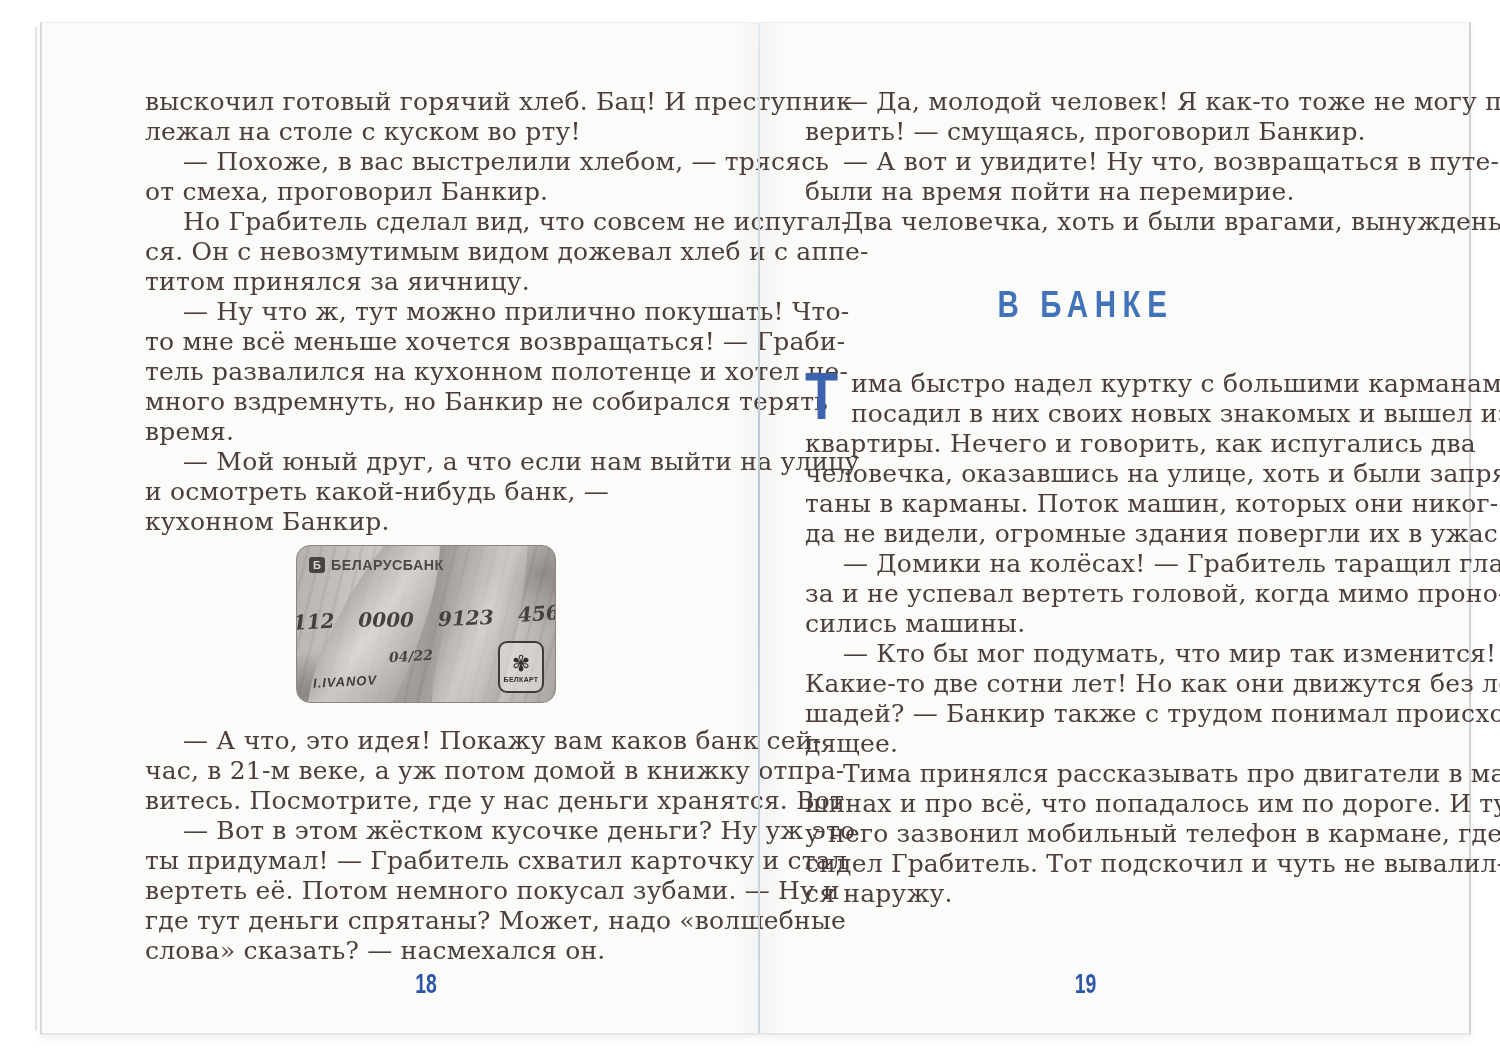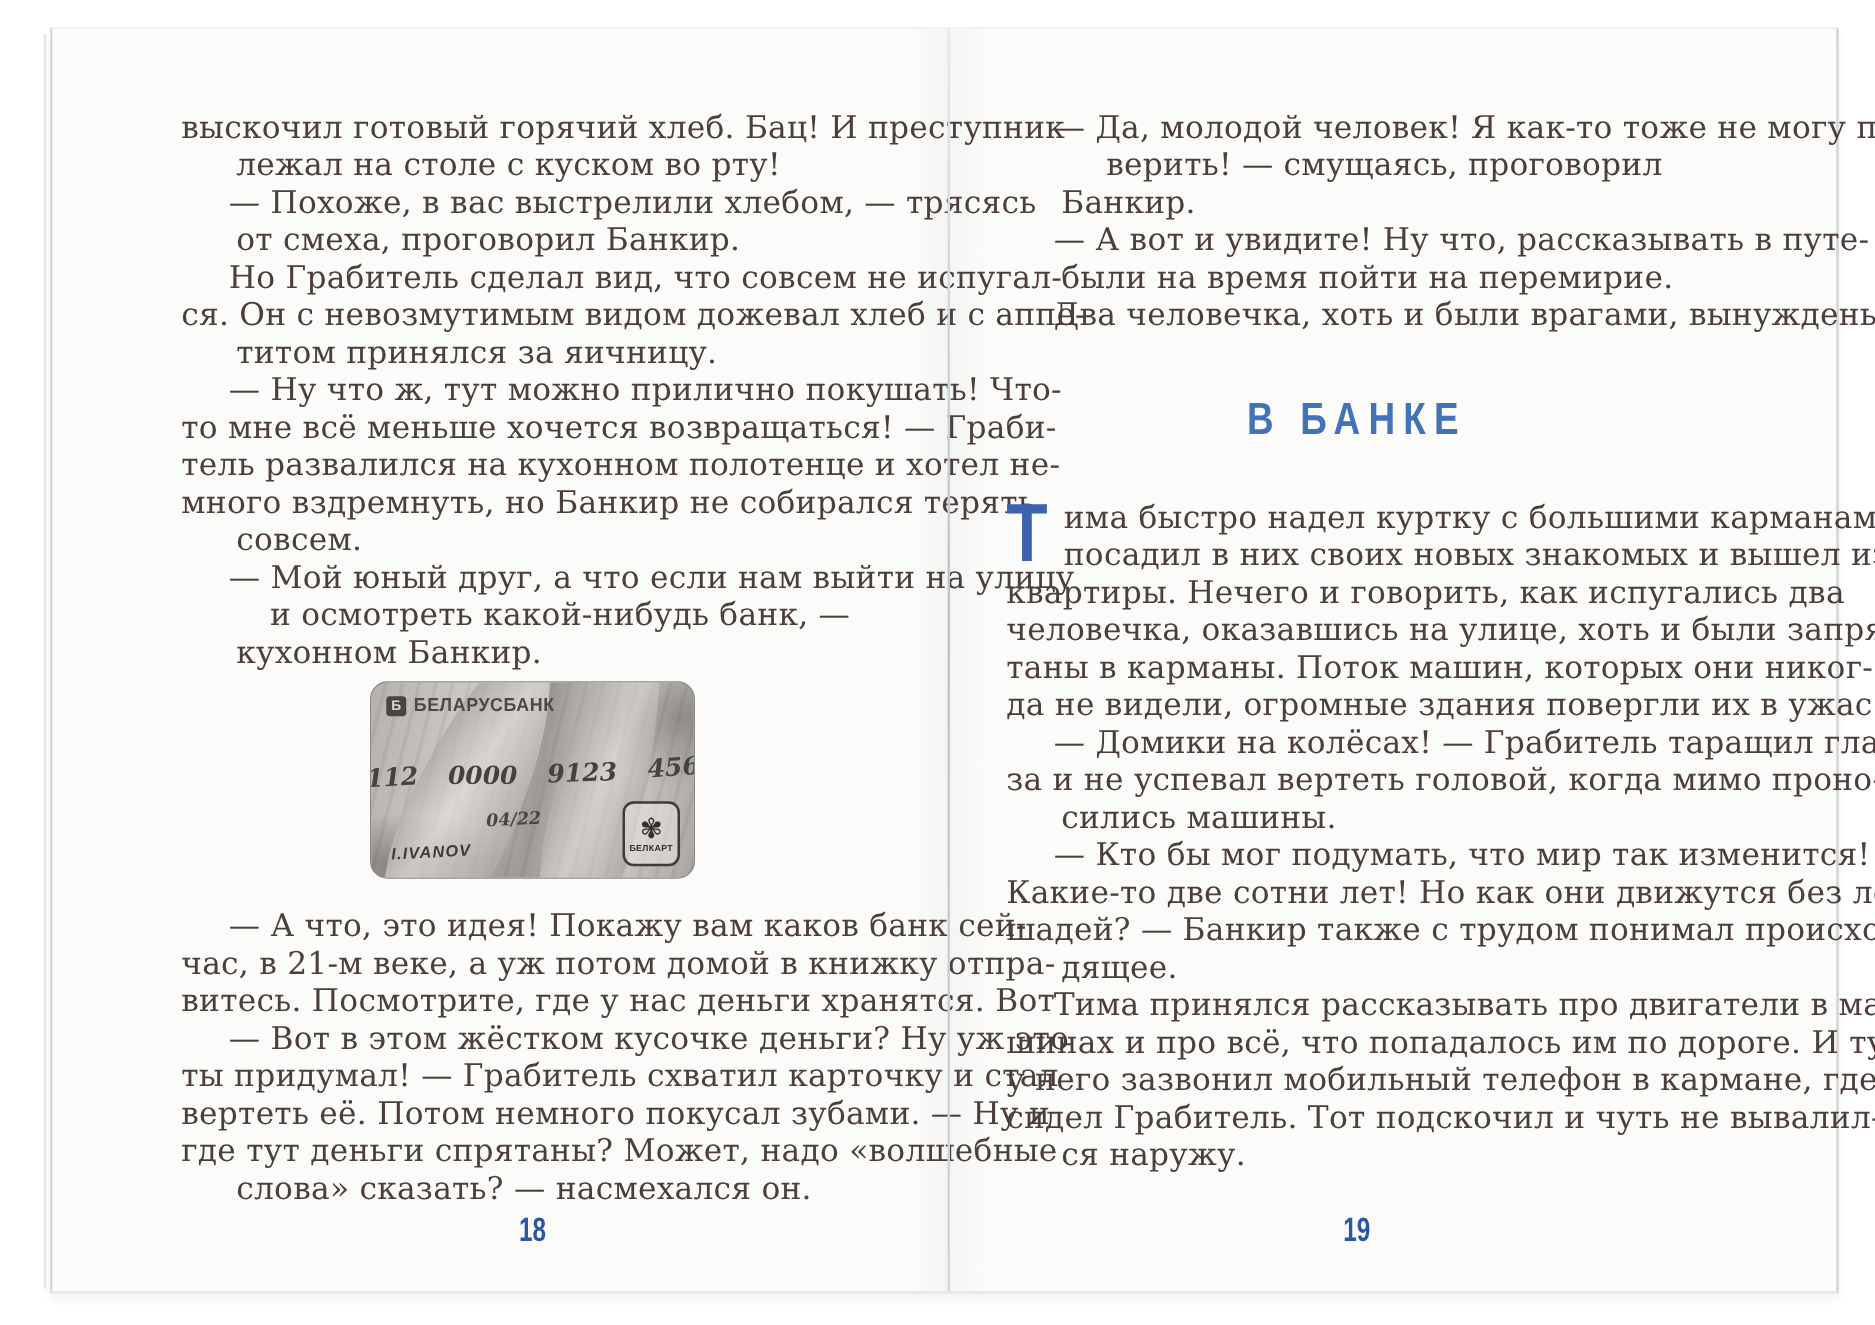--- a/index.html
+++ b/index.html
@@ -23,21 +23,21 @@
   .page-left{left:0;width:716px;}
   .page-right{left:718px;width:709px;}
   .page-content{position:absolute;top:64px;}
   .page-left .page-content{left:103px;width:562px;}
   .page-right .page-content{left:45px;width:561px;}
 
   .para{margin:0;padding:0;color:#4c3e3b;}
   .line{font-size:25px;line-height:30px;white-space:nowrap;
         text-align:justify;text-align-last:justify;color:#4c3e3b;
         letter-spacing:0.2px;}
-  .line.last{text-align:center;text-align-last:left;white-space:normal;margin-left:44px;}
+  .line.last{text-align:left;text-align-last:left;white-space:normal;}
   .para.indent .line.first{padding-left:38px;}
 
   .para.has-dropcap{position:relative;}
   .para.has-dropcap .line.dc{padding-left:46px;}
   .dropcap{position:absolute;left:0;top:-4px;
         font-family:"Liberation Sans", sans-serif;font-weight:bold;
         font-size:66px;line-height:62px;color:#3d63af;
         transform:scaleX(0.82);transform-origin:left top;}
 
   .chapter-heading{margin-top:48px;margin-bottom:44px;height:40px;
@@ -109,21 +109,21 @@
         <div class="para indent">
           <div class="line first">Но Грабитель сделал вид, что совсем не испугал-</div>
           <div class="line">ся. Он с невозмутимым видом дожевал хлеб и с аппе-</div>
           <div class="line last">титом принялся за яичницу.</div>
         </div>
         <div class="para indent">
           <div class="line first">— Ну что ж, тут можно прилично покушать! Что-</div>
           <div class="line">то мне всё меньше хочется возвращаться! — Граби-</div>
           <div class="line">тель развалился на кухонном полотенце и хотел не-</div>
           <div class="line">много вздремнуть, но Банкир не собирался терять</div>
-          <div class="line last">совсем.</div>
+          <div class="line last">время.</div>
         </div>
         <div class="para indent">
           <div class="line first">— Мой юный друг, а что если нам выйти на улицу</div>
           <div class="line last">и осмотреть какой-нибудь банк, — кухонном Банкир.</div>
         </div>
         <div class="bank-card" id="bank-card">
   <div class="leaf leaf-1"></div>
   <div class="leaf leaf-2"></div>
   <div class="card-brand">
     <div class="brand-logo-box">Б</div>
@@ -162,21 +162,21 @@
   <div class="gutter-shade-r"></div>
   <div class="gutter-line"></div>
 
   <div class="page page-right">
     <div class="page-content" id="right-blocks">
         <div class="para indent">
           <div class="line first">— Да, молодой человек! Я как-то тоже не могу по-</div>
           <div class="line last">верить! — смущаясь, проговорил Банкир.</div>
         </div>
         <div class="para indent">
-          <div class="line first">— А вот и увидите! Ну что, рассказывать в путе-</div>
+          <div class="line first">— А вот и увидите! Ну что, возвращаться в путе-</div>
         </div>
         <div class="para indent">
           <div class="line last">были на время пойти на перемирие.</div>
           <div class="line first">Два человечка, хоть и были врагами, вынуждены</div>
         </div>
         <div class="chapter-heading">В БАНКЕ</div>
         <div class="para has-dropcap">
           <span class="dropcap">Т</span>
           <div class="line dc">има быстро надел куртку с большими карманами,</div>
           <div class="line dc">посадил в них своих новых знакомых и вышел из</div>

